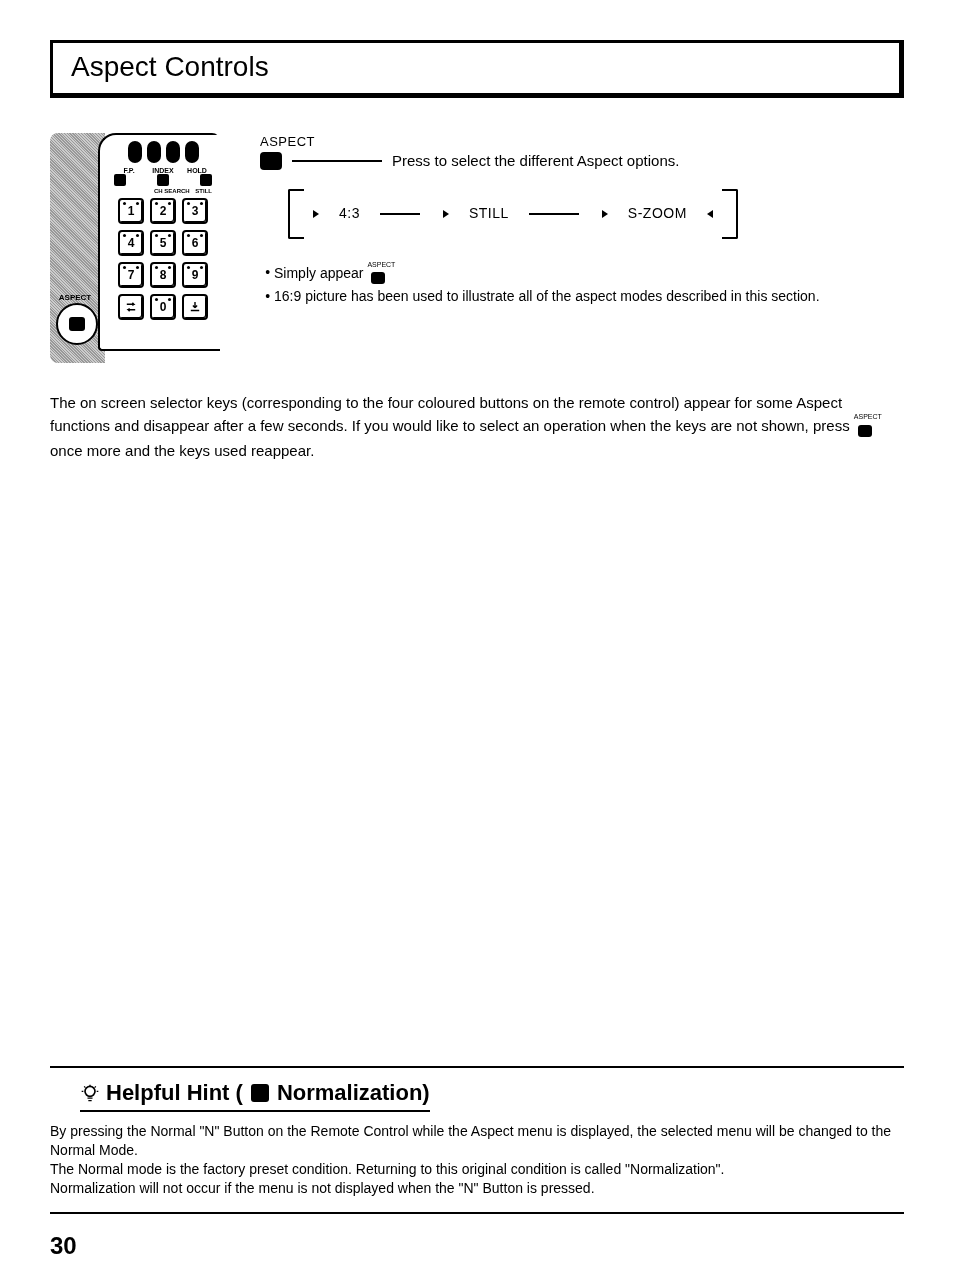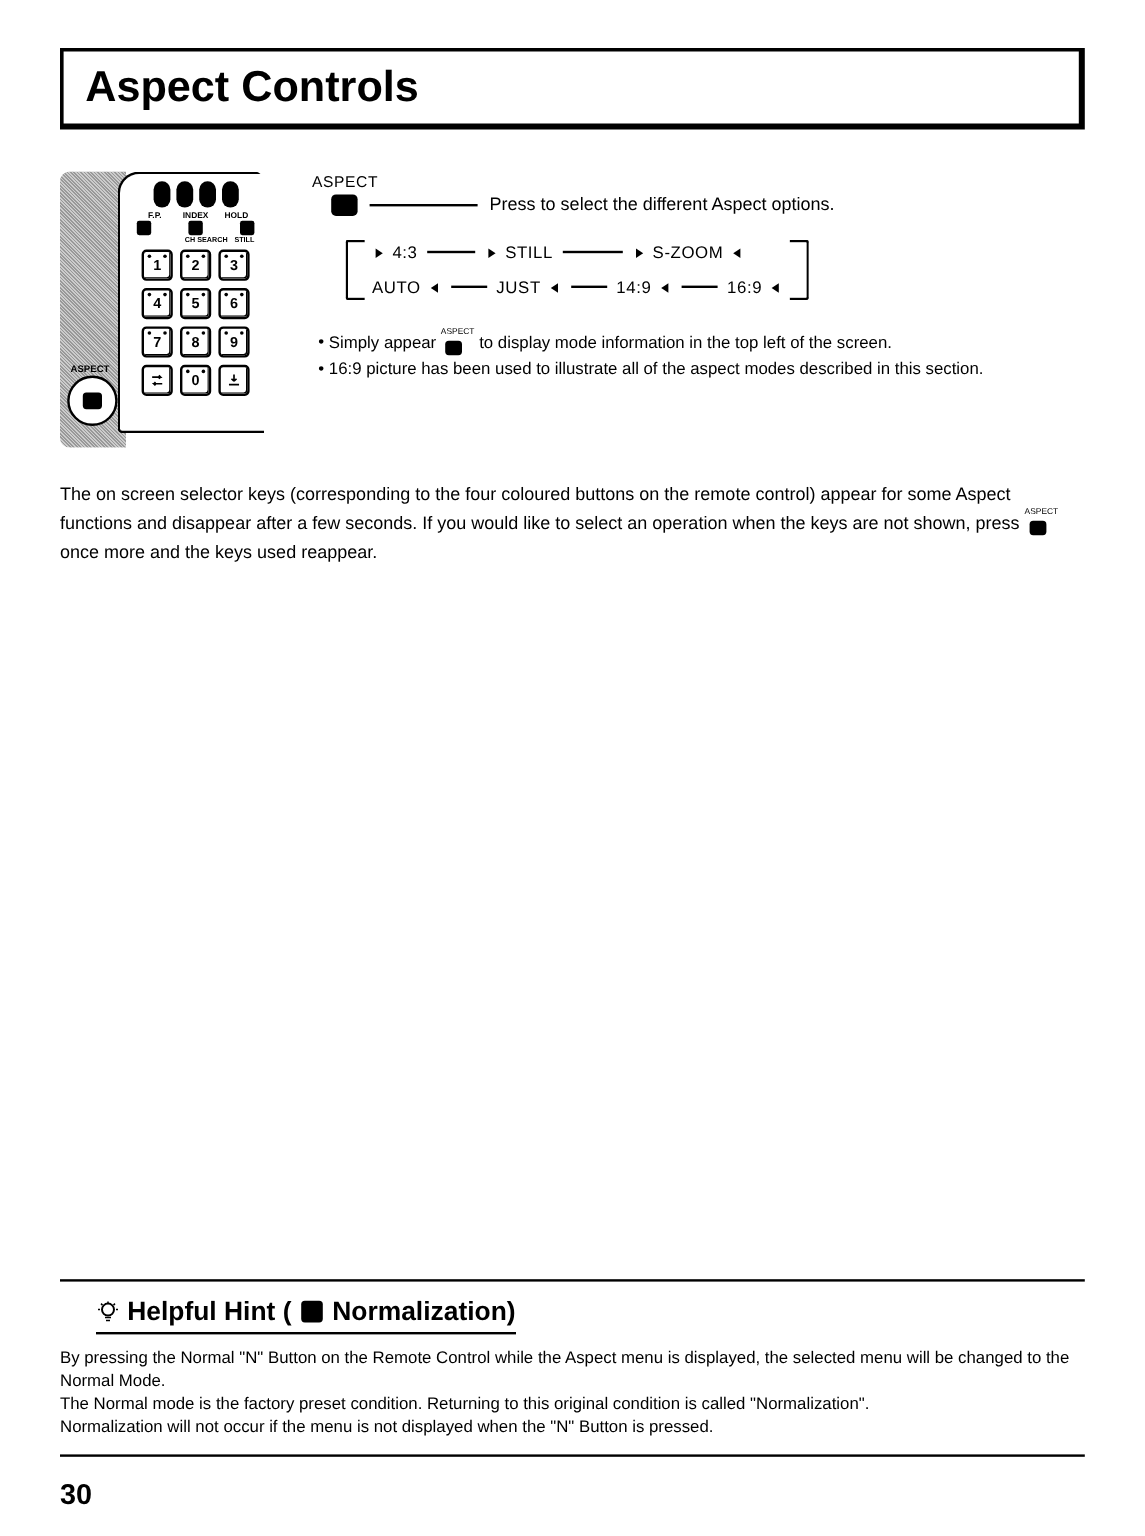--- a/index.html
+++ b/index.html
@@ -20,22 +20,22 @@
   }
   .title-box {
     border: 3px solid #000;
     border-right-width: 5px;
     border-bottom-width: 5px;
     padding: 8px 18px 10px 18px;
     margin-bottom: 35px;
   }
   .title-box h1 {
     margin: 0;
-    font-size: 36px;
-    font-weight: bold;
+    font-size: 28px;
+    font-weight: normal;
   }
   .topsection {
     display: flex;
     gap: 40px;
     margin-bottom: 30px;
   }
   
   .remote-wrap {
     flex: 0 0 170px;
     position: relative;
@@ -116,27 +116,27 @@
   .aspect-circle .sq { width:16px; height:14px; border-radius:3px; }
 
   
   .explain { flex: 1; font-size: 15px; line-height:1.35; }
   .aspect-head { font-size:13px; letter-spacing:0.5px; }
   .btn-icon {
     display:inline-block; width:22px; height:18px; background:#000; border-radius:4px;
     vertical-align:middle; margin-right:6px; position:relative;
   }
   .btn-icon.small { width:14px; height:12px; border-radius:3px; }
-  .btn-line { display:flex; align-items:center; margin-bottom:18px;margin-left:16px; }
+  .btn-line { display:flex; align-items:center; margin-bottom:18px; }
   .btn-line .leader { flex:0 0 90px; height:2px; background:#000; margin:0 10px 0 4px; }
   .flowchart {
     font-size:14px; letter-spacing:0.5px;
     margin: 0 0 22px 28px;
   }
-  .flow-row { display:flex; align-items:center; gap:8px; margin:2px 0; position:relative; }
+  .flow-row { display:flex; align-items:center; gap:20px; margin:2px 0; position:relative; }
   .arrow-r::after { content:""; display:inline-block; border-left:6px solid #000; border-top:4px solid transparent; border-bottom:4px solid transparent; margin-left:3px; }
   .arrow-l::before { content:""; display:inline-block; border-right:6px solid #000; border-top:4px solid transparent; border-bottom:4px solid transparent; margin-right:3px; }
   .hline { flex:0 0 auto; height:2px; background:#000; }
   .w30{width:30px;} .w50{width:50px;} .w40{width:40px;}
   .bracket-l, .bracket-r {
     width:14px; height:46px; border:2px solid #000; border-right:none; border-top-left-radius:2px; border-bottom-left-radius:2px;
   }
   .bracket-r { border:2px solid #000; border-left:none; border-radius:0; border-top-right-radius:2px; border-bottom-right-radius:2px; }
   .flow-wrap { display:flex; align-items:center; gap:6px; }
   .flow-col { display:flex; flex-direction:column; gap:6px; }
@@ -280,46 +280,32 @@
               <span class="arrow-r"></span>
               <span>4:3</span>
               <span class="hline w40"></span>
                 <span class="arrow-r"></span>
               <span>STILL</span>
               <span class="hline w50"></span>
                 <span class="arrow-r"></span>
               <span>S-ZOOM</span>
               <span class="arrow-l"></span>
             </div>
-            <div class="flow-row">
-              <span>AUTO</span>
-              <span class="arrow-l"></span>
-                <span class="hline w30"></span>
-              <span>JUST</span>
-              <span class="arrow-l"></span>
-                <span class="hline w30"></span>
-              <span>14:9</span>
-              <span class="arrow-l"></span>
-                <span class="hline w30"></span>
-              <span>16:9</span>
-              <span class="arrow-l"></span>
-            </div>
           </div>
           <div class="bracket-r"></div>
         </div>
       </div>
 
       <ul class="notes">
         <li>
           <span>Simply appear</span>
           <span style="display:inline-block; vertical-align:middle; text-align:center;">
             <span class="mini-label">ASPECT</span>
             <span class="btn-icon small"></span>
           </span>
-          <span>to display mode information in the top left of the screen.</span>
         </li>
         <li>16:9 picture has been used to illustrate all of the aspect modes described in this section.</li>
       </ul>
     </div>
   </div>
 
   <div class="bodytext">
     <span>The on screen selector keys (corresponding to the four coloured buttons on the remote control) appear for some Aspect functions and disappear after a few seconds. If you would like to select an operation when the keys are not shown, press</span>
     <span style="display:inline-block; vertical-align:middle; text-align:center;">
       <span class="mini-label">ASPECT</span>

